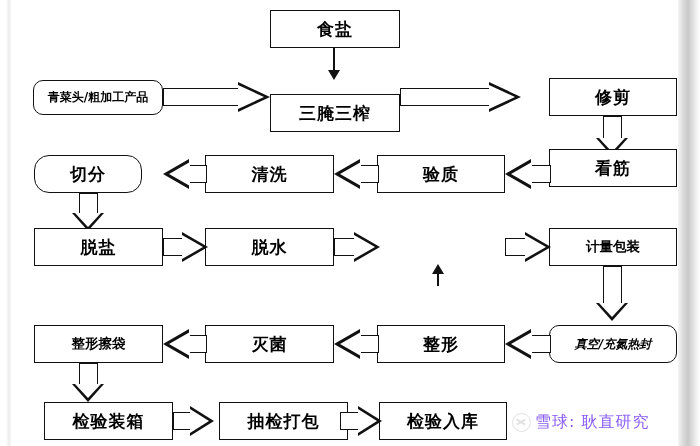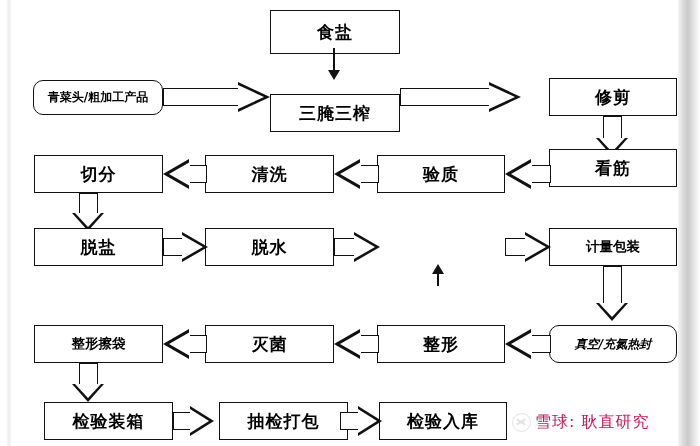--- a/index.html
+++ b/index.html
@@ -30,38 +30,38 @@
   
   .arr-l .shaft{border-left:none;}
   
   .arr-d .shaft{border-bottom:none;}
 
   
   .tarrow{position:absolute;}
   .tarrow .line{position:absolute;background:#111;}
   .tarrow .tip{position:absolute;width:0;height:0;}
 
-  .wm{position:absolute;display:flex;align-items:center;gap:4px;color:#be185d;
+  .wm{position:absolute;display:flex;align-items:center;gap:4px;color:#8b5cf6;
       font-family:"DejaVu Sans","Liberation Sans",sans-serif;font-size:16px;letter-spacing:1px;
       white-space:nowrap;}
   .wm .logo{width:17px;height:17px;border-radius:50%;border:1.6px solid #e2e2e2;position:relative;}
   .wm .logo::before{content:"";position:absolute;left:3px;top:7px;width:10px;height:1.8px;
       background:#e2e2e2;transform:rotate(-32deg);}
   .wm .logo::after{content:"";position:absolute;left:3px;top:7px;width:10px;height:1.8px;
       background:#e2e2e2;transform:rotate(32deg);}
 </style>
 </head>
 <body>
 
 <div id="canvas">
 
   <div class="edge-left"></div>
   <div class="edge-right"></div>
 
-  <div class="box big" style="left:270px;top:10px;width:130px;height:44px;">食盐</div>
+  <div class="box big" style="left:270px;top:10px;width:130px;height:38px;">食盐</div>
 
   <div class="tarrow">
     <div class="line" style="left:333px;top:48px;width:2px;height:24px;"></div>
     <div class="tip" style="left:328px;top:70px;border-left:6px solid transparent;border-right:6px solid transparent;border-top:10px solid #111;"></div>
   </div>
 
   <div class="box small" style="left:33px;top:80px;width:130px;height:35px;">青菜头/粗加工产品</div>
 
   <div class="box big" style="left:270px;top:94px;width:130px;height:38px;">三腌三榨</div>
 
@@ -78,21 +78,21 @@
     <div class="head" style="left:489px;top:82px;border-top:15px solid transparent;border-bottom:15px solid transparent;border-left:32px solid #111;"></div>
     <div class="head" style="left:489px;top:85px;border-top:12px solid transparent;border-bottom:12px solid transparent;border-left:26px solid #fff;"></div>
   </div>
 
   <div class="barrow arr-d">
     <div class="shaft" style="left:603px;top:116px;width:19px;height:24px;"></div>
     <div class="head" style="left:596px;top:138px;border-left:16px solid transparent;border-right:16px solid transparent;border-top:18px solid #111;"></div>
     <div class="head" style="left:599px;top:138px;border-left:13px solid transparent;border-right:13px solid transparent;border-top:14px solid #fff;"></div>
   </div>
 
-  <div class="box big" style="left:34px;top:155px;width:129px;height:38px;">切分</div>
+  <div class="box big" style="left:34px;top:155px;width:108px;height:38px;border-radius:15px;">切分</div>
   <div class="box big" style="left:205px;top:155px;width:129px;height:38px;">清洗</div>
   <div class="box big" style="left:377px;top:155px;width:128px;height:38px;">验质</div>
   <div class="box big" style="left:549px;top:149px;width:128px;height:38px;">看筋</div>
 
   <div class="barrow arr-l">
     <div class="shaft" style="left:187px;top:165px;width:20px;height:18px;"></div>
     <div class="head" style="left:163px;top:159px;border-top:15px solid transparent;border-bottom:15px solid transparent;border-right:26px solid #111;"></div>
     <div class="head" style="left:169px;top:162px;border-top:12px solid transparent;border-bottom:12px solid transparent;border-right:21px solid #fff;"></div>
   </div>
   <div class="barrow arr-l">

